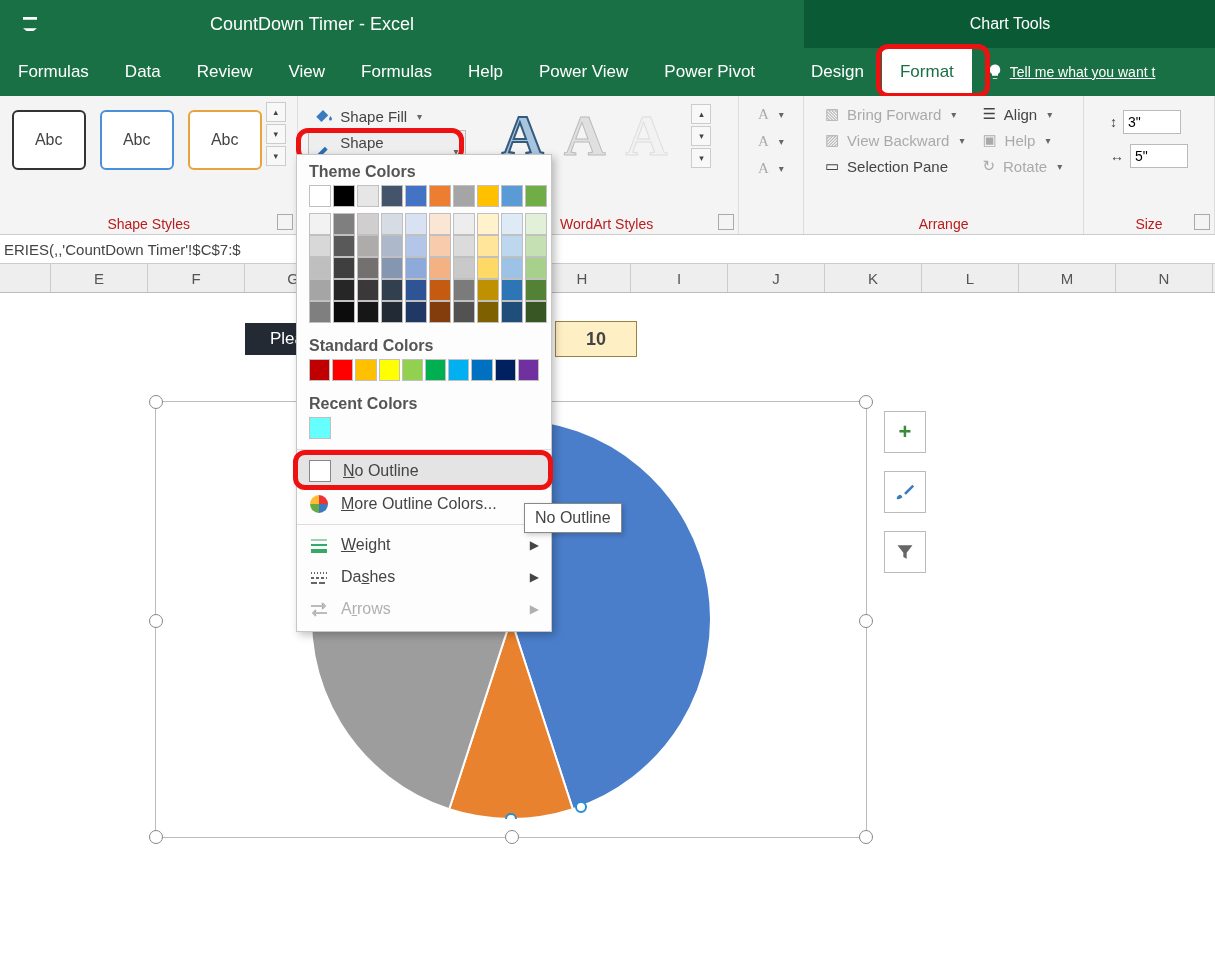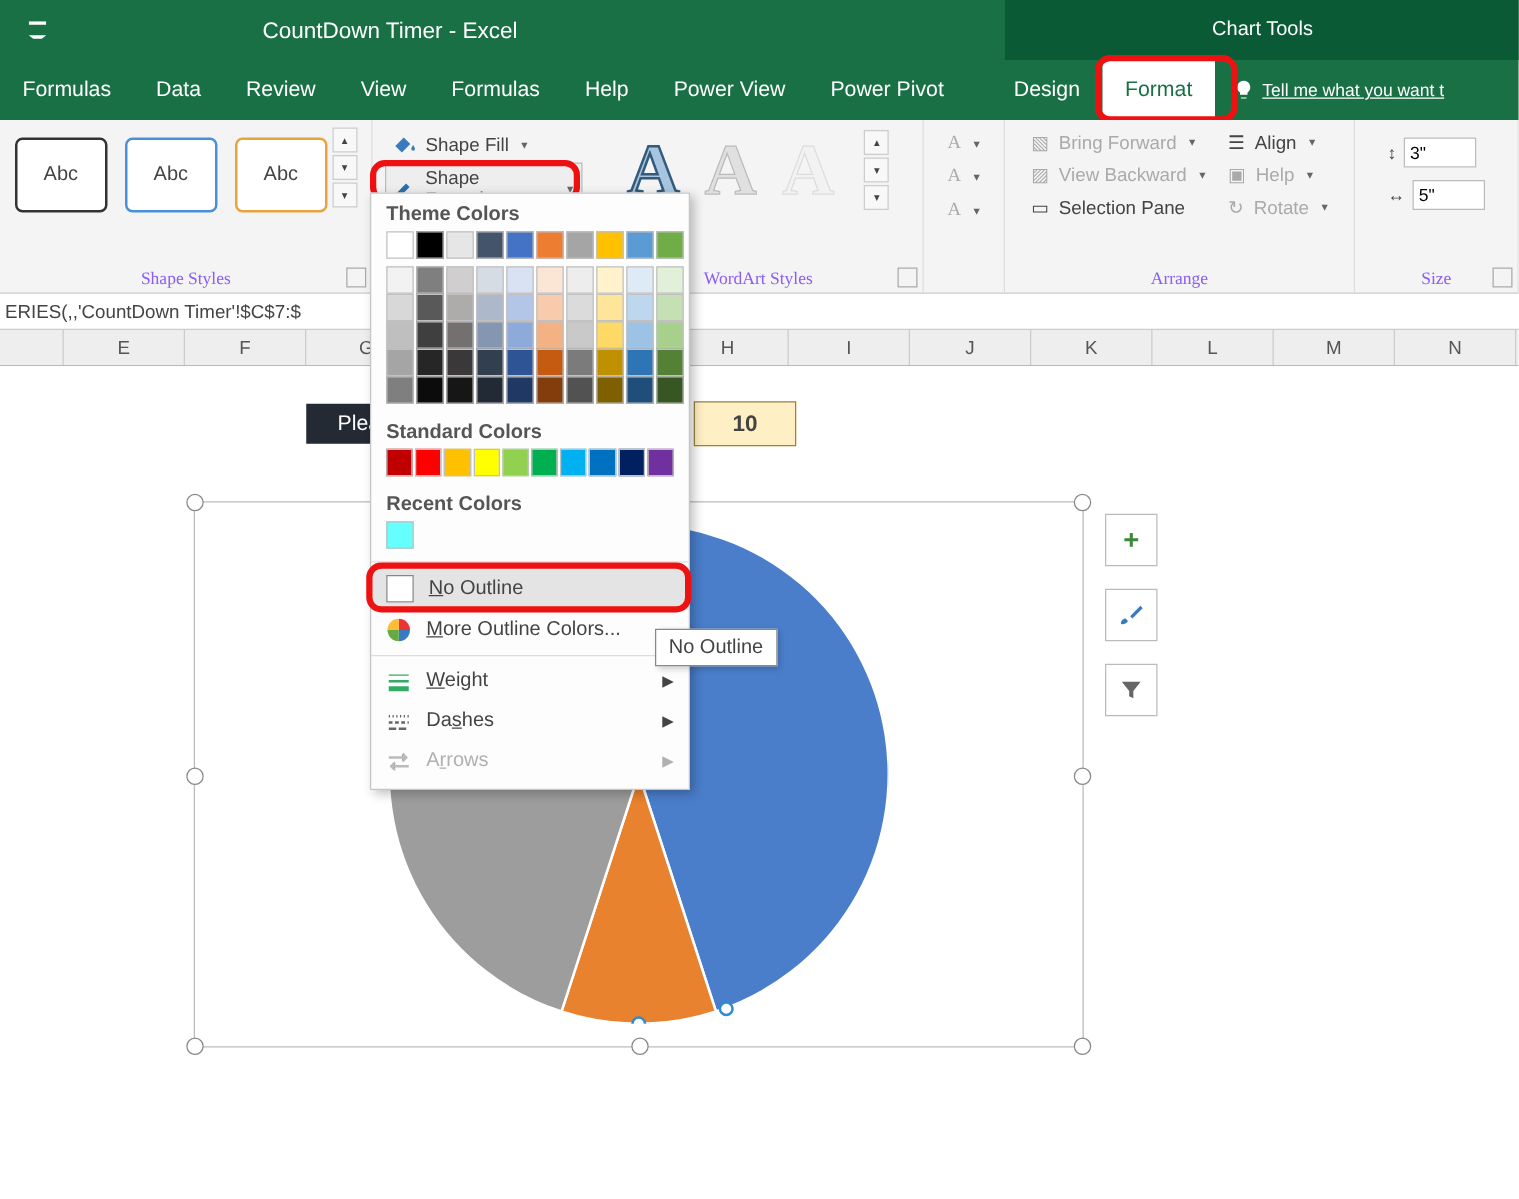--- a/index.html
+++ b/index.html
@@ -10,21 +10,21 @@
   .titlebar .chart-tools{width:410px;height:100%;background:#0a5a35;color:#fff;display:flex;align-items:center;justify-content:center;font-size:16px;border-left:1px solid #0a5a35;}
   
   .ribbon-tabs{height:48px;background:#1a7045;display:flex;align-items:stretch;color:#fff;}
   .ribbon-tabs .tab{padding:0 18px;display:flex;align-items:center;font-size:17px;cursor:pointer;}
   .ribbon-tabs .tab.active{background:#fff;color:#1a7045;}
   .ribbon-tabs .tellme{display:flex;align-items:center;gap:6px;padding-left:14px;text-decoration:underline;}
   .hl-red{border:5px solid #e11;border-radius:12px;box-sizing:border-box;}
   
   .ribbon{height:138px;background:#f4f4f4;border-bottom:1px solid #ccc;display:flex;position:relative;}
   .group{border-right:1px solid #ddd;display:flex;flex-direction:column;justify-content:space-between;align-items:center;padding:6px 10px 2px 10px;}
-  .group-label{font-size:14px;color:#8b5cf6;margin-top:auto;font-family:Liberation Serif, serif;}
+  .group-label{font-size:14px;color:#b91c1c;margin-top:auto;}
   .shape-styles{width:300px;}
   .shape-gallery{display:flex;gap:14px;margin-top:8px;}
   .abc{width:70px;height:56px;border:2px solid #333;border-radius:6px;display:flex;align-items:center;justify-content:center;font-size:16px;background:#fff;}
   .abc.blue{border-color:#4a90d9;}
   .abc.orange{border-color:#e8a33d;}
   .gallery-arrows{display:flex;flex-direction:column;gap:2px;margin-left:4px;}
   .tiny-btn{width:18px;height:18px;background:#f8f8f8;border:1px solid #ccc;font-size:9px;display:flex;align-items:center;justify-content:center;}
   .stack{display:flex;flex-direction:column;gap:2px;align-items:flex-start;}
   .rbtn{display:flex;align-items:center;gap:8px;padding:3px 6px;font-size:15px;color:#444;cursor:pointer;}
   .rbtn .drop{font-size:10px;color:#666;margin-left:2px;}

